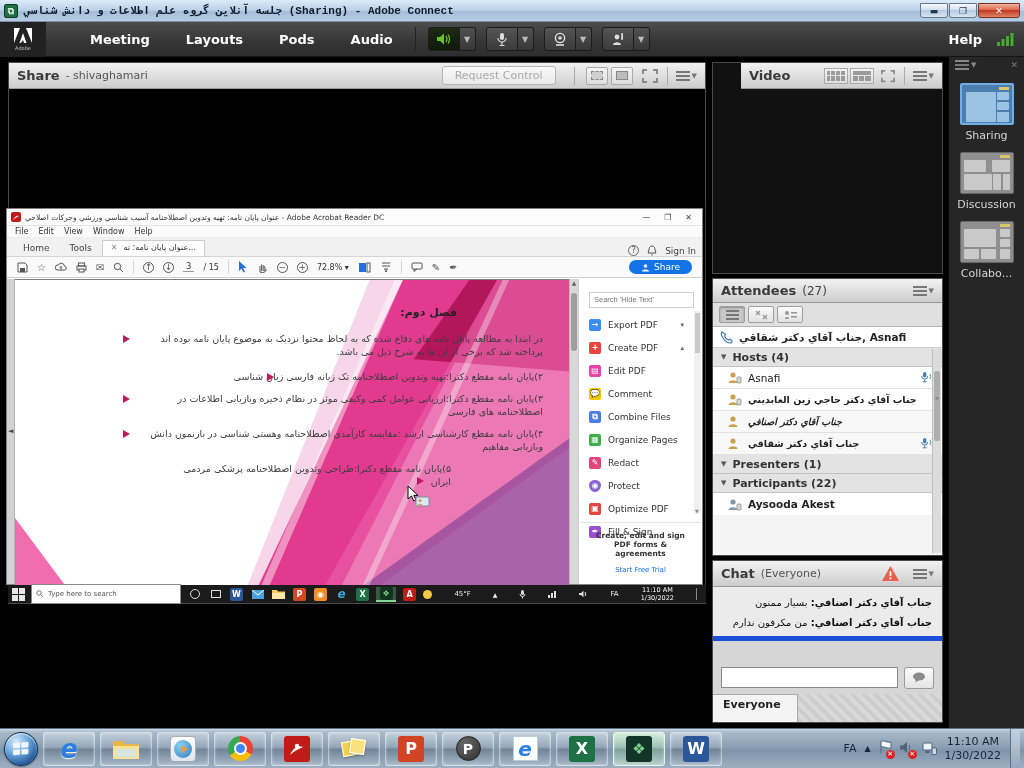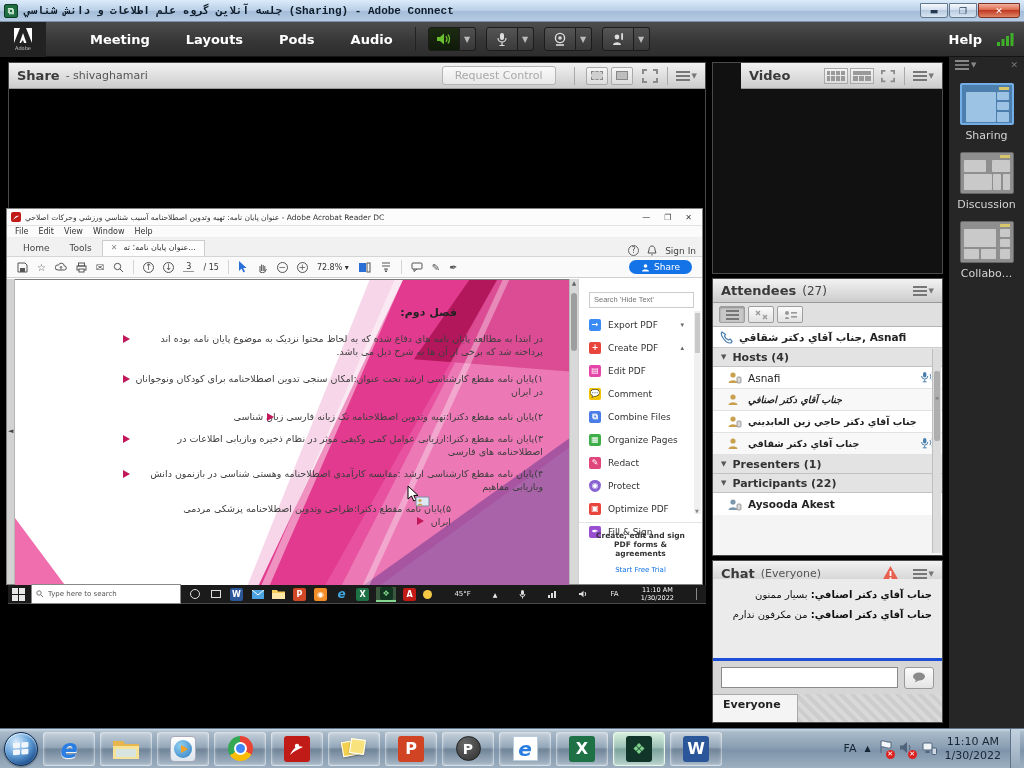--- a/index.html
+++ b/index.html
@@ -155,22 +155,22 @@
     align-items:center;gap:6px;padding:0 8px 0 14px;font-size:10.5px;color:#222;}
   .att-row.white{background:#fff;}
   .att-row .mic{margin-left:auto;}
   .fa-name{font-weight:bold;font-size:9.5px;}
   .fa-italic{font-style:italic;}
   #att-scroll{position:absolute;right:1px;top:70px;bottom:2px;width:9px;background:#dcdcdc;border-left:1px solid #bfbfbf;}
   #att-scroll .thumb{position:absolute;left:1px;top:22px;width:6px;height:70px;background:#aeaeae;border-radius:2px;}
   #att-scroll .grip{position:absolute;left:1px;top:46px;width:6px;font-size:5px;color:#666;text-align:center;}
 
   
-  #chat-msgs{position:absolute;left:0;top:18px;right:0;height:82px;background:#ebebeb;
-    border-bottom:3px solid #1d4ed8;direction:rtl;padding:10px 10px 0 14px;font-size:10px;color:#111;}
+  #chat-msgs{position:absolute;left:0;top:26px;right:0;height:54px;background:#ebebeb;
+    border-bottom:5px solid #1d4ed8;direction:rtl;padding:10px 10px 0 14px;font-size:10px;color:#111;}
   .chat-line{margin-bottom:9px;}
   .chat-sender{font-weight:bold;}
   #chat-input-row{position:absolute;left:0;top:100px;right:0;height:33px;background:#d6d6d6;
     display:flex;align-items:center;padding:0 8px;gap:6px;}
   #chat-input{flex:1;height:21px;border:1px solid #8a8a8a;background:#fff;font-size:10px;padding:0 4px;}
   #chat-send{width:30px;height:22px;border:1px solid #999;border-radius:3px;
     background:linear-gradient(#fcfcfc,#e4e4e4);display:flex;align-items:center;justify-content:center;}
   #chat-tabs{position:absolute;left:0;top:133px;right:0;bottom:0;
     background:repeating-linear-gradient(45deg,#d9d9d9 0 4px,#cdcdcd 4px 8px);display:flex;}
   #chat-tab{background:#f4f4f4;border-right:1px solid #aaa;border-top:1px solid #aaa;
@@ -421,24 +421,20 @@
         <div class="shape" style="left:0;top:0;width:100%;height:100%;background:rgba(255,255,255,.45);clip-path:polygon(68.5% 0,70% 0,46% 100%,44.5% 100%);"></div>
         <div class="shape" style="left:0;top:0;width:100%;height:100%;background:rgba(255,255,255,.35);clip-path:polygon(88% 0,89.2% 0,64% 100%,62.8% 100%);"></div>
         <div class="shape" style="left:0;top:0;width:100%;height:100%;background:#f06eae;clip-path:polygon(0 78%,9% 100%,0 100%);"></div>
 
         <div id="slide-text">
           <div id="slide-heading">فصل دوم:</div>
           <div class="bullet" style="margin-top:13px;">
             <span class="tri tri-abs"></span>
             <span>در ابتدا به مطالعه پایان نامه های دفاع شده که به لحاظ محتوا نزدیک به موضوع پایان نامه بوده اند پرداخته شد که برخی از آن ها به شرح ذیل می باشد.</span>
           </div>
-          <div class="bullet" style="margin-top:14px;">
-            <span class="tri tri-abs"></span>
-            <span>۱)پایان نامه مقطع کارشناسی ارشد تحت عنوان:امکان سنجی تدوین اصطلاحنامه برای کودکان ونوجوانان در ایران</span>
-          </div>
           <div class="bullet" style="margin-top:12px;">
             <span class="tri tri-abs" style="left:252px;"></span>
             <span>۲)پایان نامه مقطع دکترا:تهیه وتدوین اصطلاحنامه تک زبانه فارسی زبان شناسی</span>
           </div>
           <div class="bullet" style="margin-top:9px;">
             <span class="tri tri-abs"></span>
             <span>۳)پایان نامه مقطع دکترا:ارزیابی عوامل کمی وکیفی موثر در نظام ذخیره وبازیابی اطلاعات در اصطلاحنامه های فارسی</span>
           </div>
           <div class="bullet" style="margin-top:9px;">
             <span class="tri tri-abs"></span>
@@ -678,34 +674,34 @@
           <path d="M1.5 12 c0-3.6 9-3.6 9 0 z" fill="#c9a04e"></path>
         <rect x="10" y="6" width="4" height="6" rx="1" fill="#d9d9d9" stroke="#8a8a8a" stroke-width=".8"></rect>
       </svg>
       <span>Asnafi</span>
       <svg class="mic" width="15" height="13" viewBox="0 0 15 13">
         <rect x="4" y="1" width="3.4" height="5.5" rx="1.7" fill="#4a7fae"></rect>
         <path d="M2.6 5 a3.1 3.1 0 0 0 6.2 0 M5.7 8.6 v2 M3.8 10.8 h3.8" stroke="#4a7fae" fill="none"></path>
         <path d="M11 3 q1.6 2.5 0 5 M13 1.6 q2.4 3.9 0 7.8" stroke="#4a7fae" fill="none" stroke-width=".9"></path>
       </svg>
     </div>
-    <div class="att-row">
-      <svg width="15" height="13" viewBox="0 0 15 13">
-        <circle cx="6" cy="4" r="2.6" fill="#c9a04e"></circle>
-          <path d="M1.5 12 c0-3.6 9-3.6 9 0 z" fill="#c9a04e"></path>
-      </svg>
-      <span class="fa-name fa-italic">جناب آقاي دكتر اصنافي</span>
-    </div>
     <div class="att-row white">
       <svg width="15" height="13" viewBox="0 0 15 13">
         <circle cx="6" cy="4" r="2.6" fill="#c9a04e"></circle>
           <path d="M1.5 12 c0-3.6 9-3.6 9 0 z" fill="#c9a04e"></path>
         <rect x="10" y="6" width="4" height="6" rx="1" fill="#d9d9d9" stroke="#8a8a8a" stroke-width=".8"></rect>
       </svg>
       <span class="fa-name">جناب آقاي دكتر حاجي زين العابديني</span>
+    </div>
+    <div class="att-row">
+      <svg width="15" height="13" viewBox="0 0 15 13">
+        <circle cx="6" cy="4" r="2.6" fill="#c9a04e"></circle>
+          <path d="M1.5 12 c0-3.6 9-3.6 9 0 z" fill="#c9a04e"></path>
+      </svg>
+      <span class="fa-name fa-italic">جناب آقاي دكتر اصنافي</span>
     </div>
     <div class="att-row">
       <svg width="15" height="13" viewBox="0 0 15 13">
         <circle cx="6" cy="4" r="2.6" fill="#c9a04e"></circle>
           <path d="M1.5 12 c0-3.6 9-3.6 9 0 z" fill="#c9a04e"></path>
       </svg>
       <span class="fa-name">جناب آقاي دكتر شقاقي</span>
       <svg class="mic" width="15" height="13" viewBox="0 0 15 13">
         <rect x="4" y="1" width="3.4" height="5.5" rx="1.7" fill="#4a7fae"></rect>
         <path d="M2.6 5 a3.1 3.1 0 0 0 6.2 0 M5.7 8.6 v2 M3.8 10.8 h3.8" stroke="#4a7fae" fill="none"></path>

